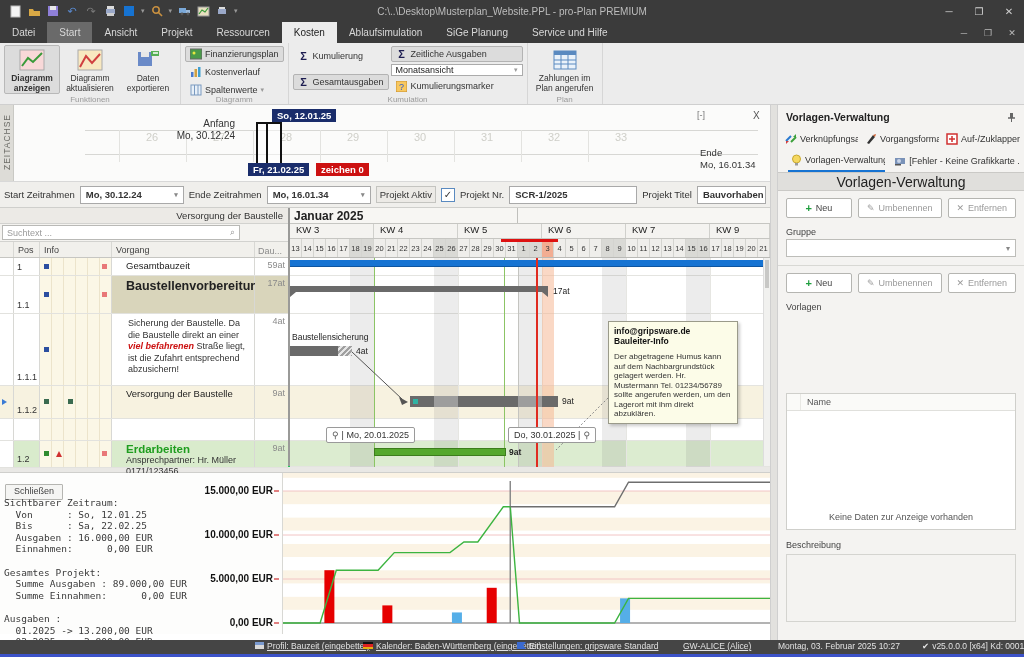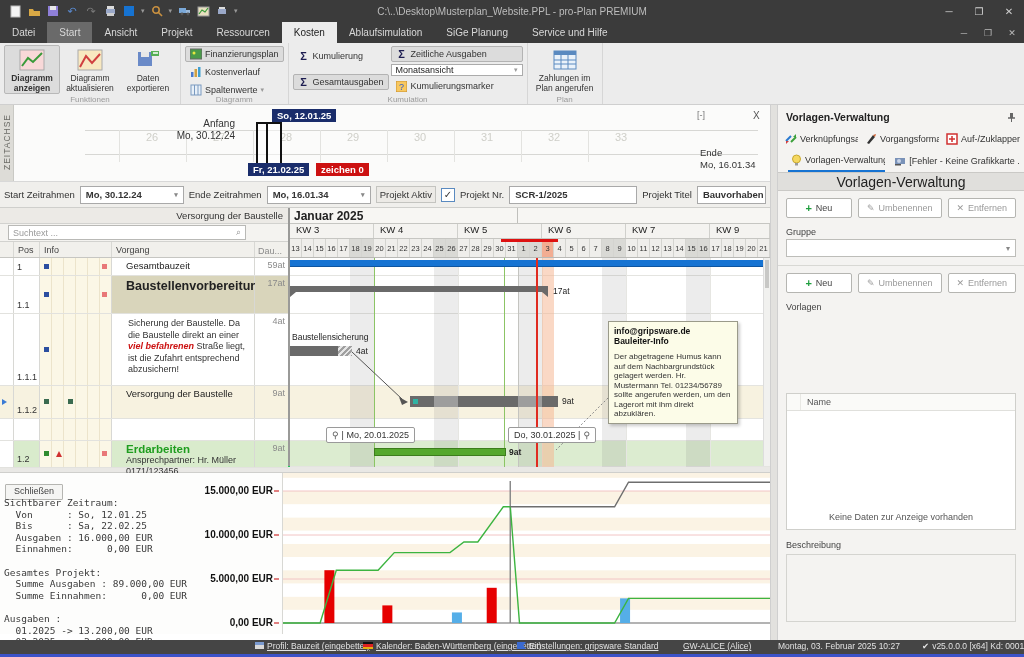--- a/index.html
+++ b/index.html
@@ -64,21 +64,21 @@
   .projectbar { height:26px; background:#f0efec; border-bottom:1px solid #cfcfcc; display:flex; align-items:center; gap:5px; padding:0 4px; font-size:9.5px; color:#333; }
   .pb-field { background:#fff; border:1px solid #a9a9a9; height:18px; display:flex; align-items:center; padding:0 5px; font-weight:bold; font-size:9.5px; white-space:nowrap; overflow:hidden; }
   .pb-field .dd { margin-left:auto; color:#888; font-size:7px; padding-left:6px; }
   .pb-check { width:14px; height:14px; border:1px solid #5a8ac0; background:#fff; display:flex; align-items:center; justify-content:center; color:#333; font-size:10px; }
 
   
   .workspace { height:259px; display:flex; border-bottom:1px solid #22c55e; position:relative; }
   .tasktable { width:290px; border-right:2px solid #9a9a98; background:#fff; }
   .tt-caption { height:16px; background:#eceae6; border-bottom:1px solid #d2d2cf; font-size:9.5px; color:#333; display:flex; align-items:center; justify-content:flex-end; padding-right:5px; }
   .tt-search { height:18px; background:#f4f3f0; border-bottom:1px solid #d2d2cf; display:flex; align-items:center; }
-  .searchbox { width:238px; height:15px; margin-left:8px; background:#fff; border:1px solid #b9b9b6; display:flex; align-items:center; padding:0 4px; color:#9a9a9a; font-size:9px; }
+  .searchbox { width:238px; height:15px; margin-left:2px; background:#fff; border:1px solid #b9b9b6; display:flex; align-items:center; padding:0 4px; color:#9a9a9a; font-size:9px; }
   .searchbox .mag { margin-left:auto; color:#8a8a8a; font-size:9px; }
   .tt-header { height:16px; display:flex; background:#f1f0ec; border-bottom:1px solid #c6c6c2; font-size:9px; color:#444; }
   .tc { border-right:1px solid #d8d8d4; height:100%; position:relative; }
   .c-gut { width:14px; } .c-pos { width:26px; } .c-info { width:72px; } .c-vorg { width:143px; } .c-dau { width:33px; border-right:none; }
   .tt-header .tc { display:flex; align-items:center; padding-left:4px; }
   .trow { display:flex; border-bottom:1px solid #e2e2de; position:relative; background:#fff; }
   .trow .c-info { background:#fbf7e6; background-image:repeating-linear-gradient(to right, transparent 0 11px, #ece4cb 11px 12px); }
   .trow .c-pos { font-size:9px; color:#333; display:flex; align-items:flex-end; padding:0 0 3px 3px; }
   .flag { position:absolute; top:50%; margin-top:-3px; width:5px; height:5px; }
   .flag.tri { width:0; height:0; border-left:3px solid transparent; border-right:3px solid transparent; border-bottom:6px solid #d03030; }

